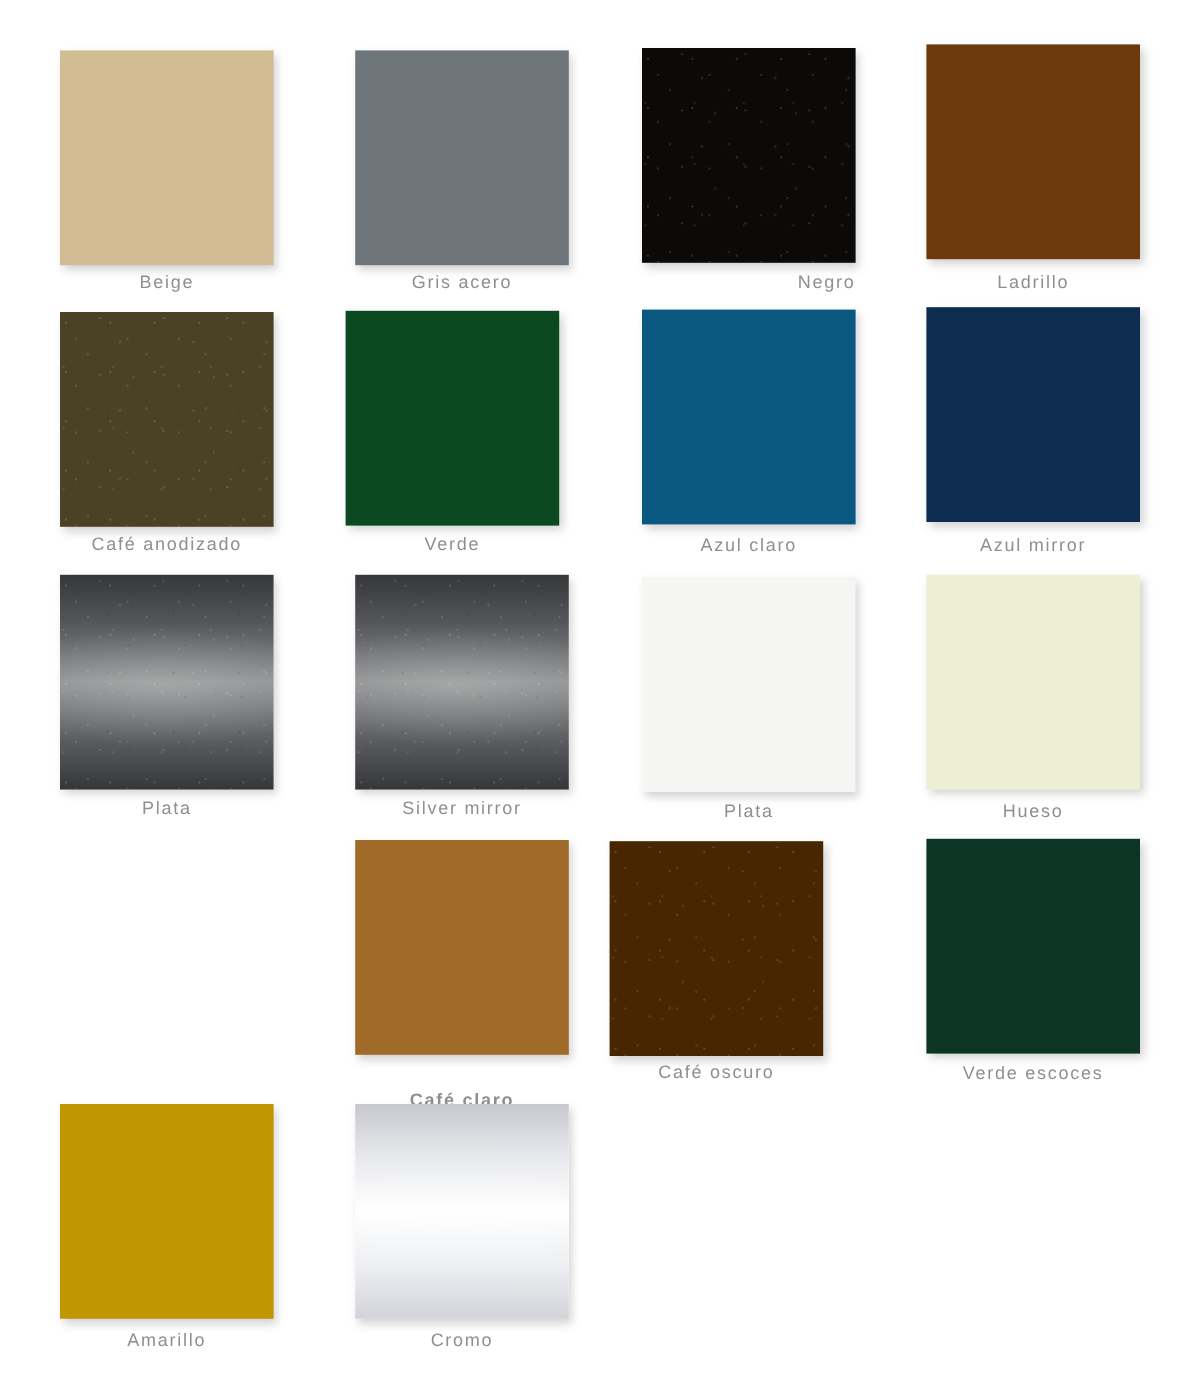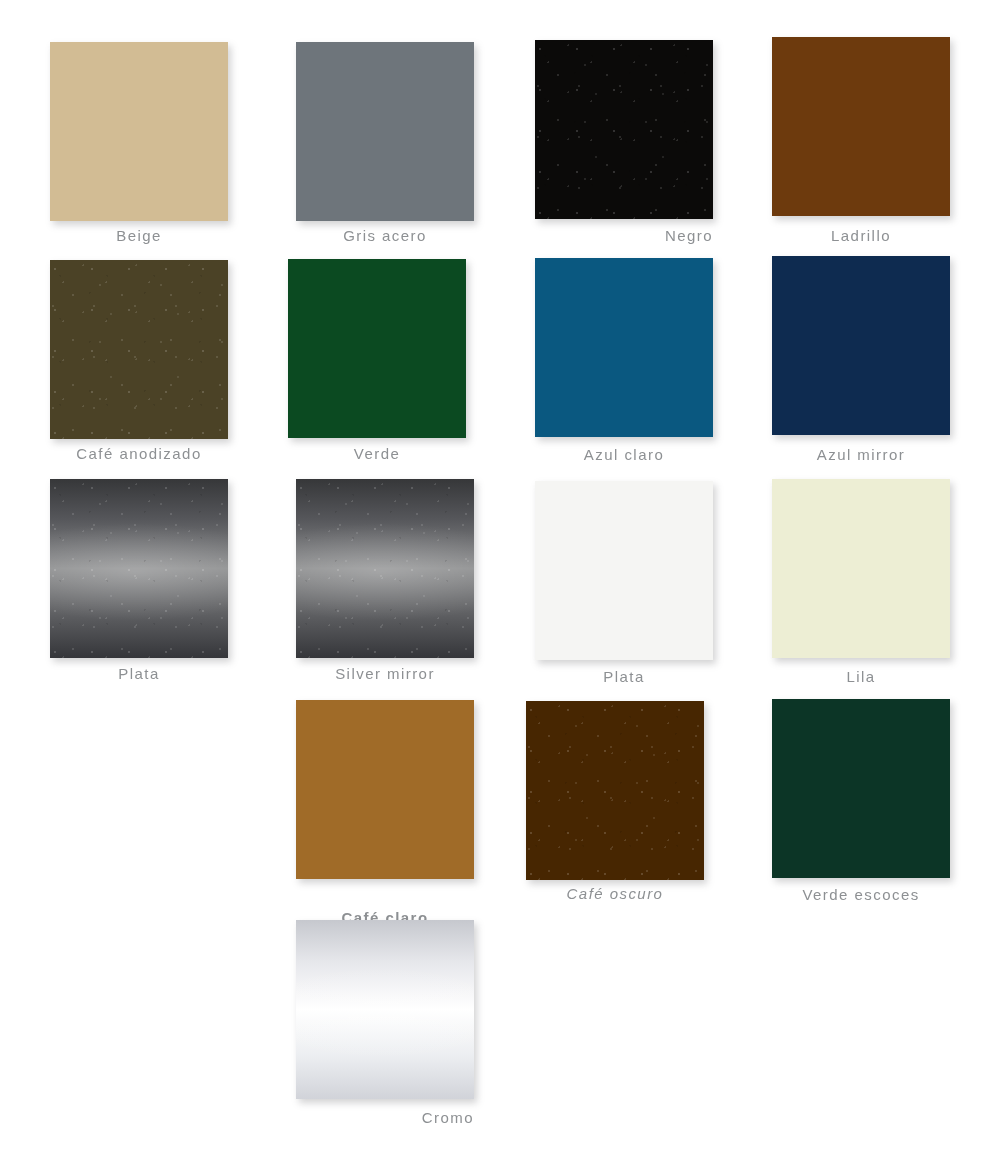--- a/index.html
+++ b/index.html
@@ -158,43 +158,50 @@
         <div class="sheen"></div>
         <div class="grain"></div>
       </div>
       <div class="swatch-label" style="margin-top: 9px;">Plata</div>
     </div>
     <div class="swatch-cell" style="left: 772px; top: 479px;">
       <div class="swatch-chip" style="background: rgb(237, 238, 212);">
         <div class="sheen"></div>
         <div class="grain"></div>
       </div>
-      <div class="swatch-label" style="margin-top: 11px;">Lila</div>
+      <div class="swatch-label" style="margin-top: 11px;">Hueso</div>
     </div>
     <div class="swatch-cell" style="left: 296px; top: 700px;">
       <div class="swatch-chip" style="background: rgb(160, 107, 40);">
         <div class="sheen"></div>
         <div class="grain"></div>
       </div>
       <div class="swatch-label" style="margin-top: 31px; font-weight: bold;">Café claro</div>
     </div>
-    <div class="swatch-cell" style="left: 526px; top: 701px; font-style: italic;">
+    <div class="swatch-cell" style="left: 508px; top: 701px;">
       <div class="swatch-chip textured-strong" style="background: rgb(71, 38, 1);">
         <div class="sheen"></div>
         <div class="grain"></div>
       </div>
       <div class="swatch-label" style="margin-top: 6px;">Café oscuro</div>
     </div>
     <div class="swatch-cell" style="left: 772px; top: 699px;">
       <div class="swatch-chip" style="background: rgb(12, 53, 38);">
         <div class="sheen"></div>
         <div class="grain"></div>
       </div>
       <div class="swatch-label" style="margin-top: 9px;">Verde escoces</div>
     </div>
+    <div class="swatch-cell" style="left: 50px; top: 920px;">
+      <div class="swatch-chip" style="background: rgb(192, 151, 0);">
+        <div class="sheen"></div>
+        <div class="grain"></div>
+      </div>
+      <div class="swatch-label" style="margin-top: 11px;">Amarillo</div>
+    </div>
     <div class="swatch-cell" style="left: 296px; top: 920px;">
       <div class="swatch-chip metal" style="background: linear-gradient(rgb(198, 200, 206) 0%, rgb(231, 232, 236) 24%, rgb(255, 255, 255) 50%, rgb(236, 238, 241) 76%, rgb(209, 211, 217) 100%);">
         <div class="sheen"></div>
         <div class="grain"></div>
       </div>
-      <div class="swatch-label" style="margin-top: 11px; text-align: right;">Cromo</div>
+      <div class="swatch-label" style="margin-top: 11px;">Cromo</div>
     </div>
   </div>
 
 </body></html>

